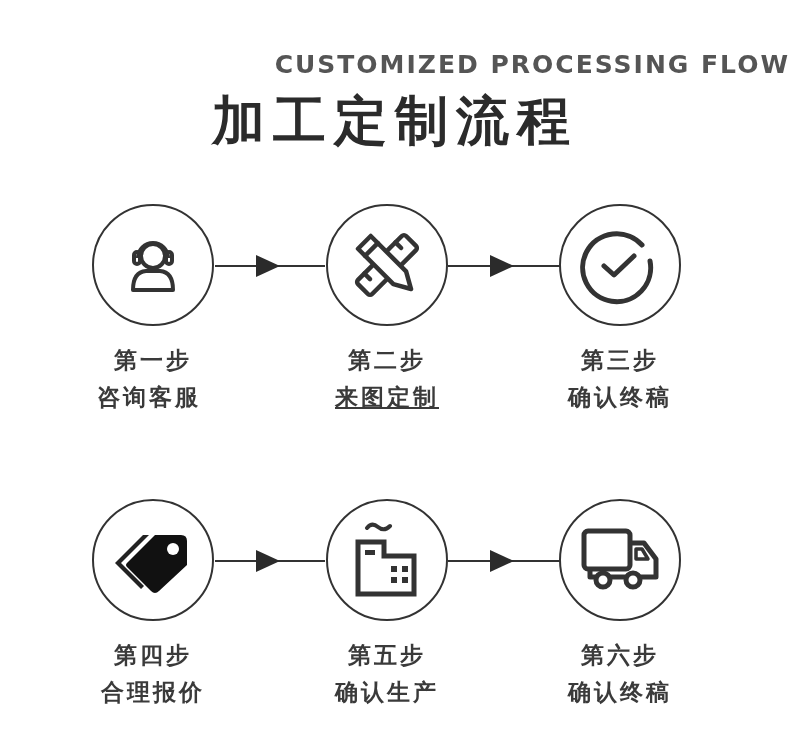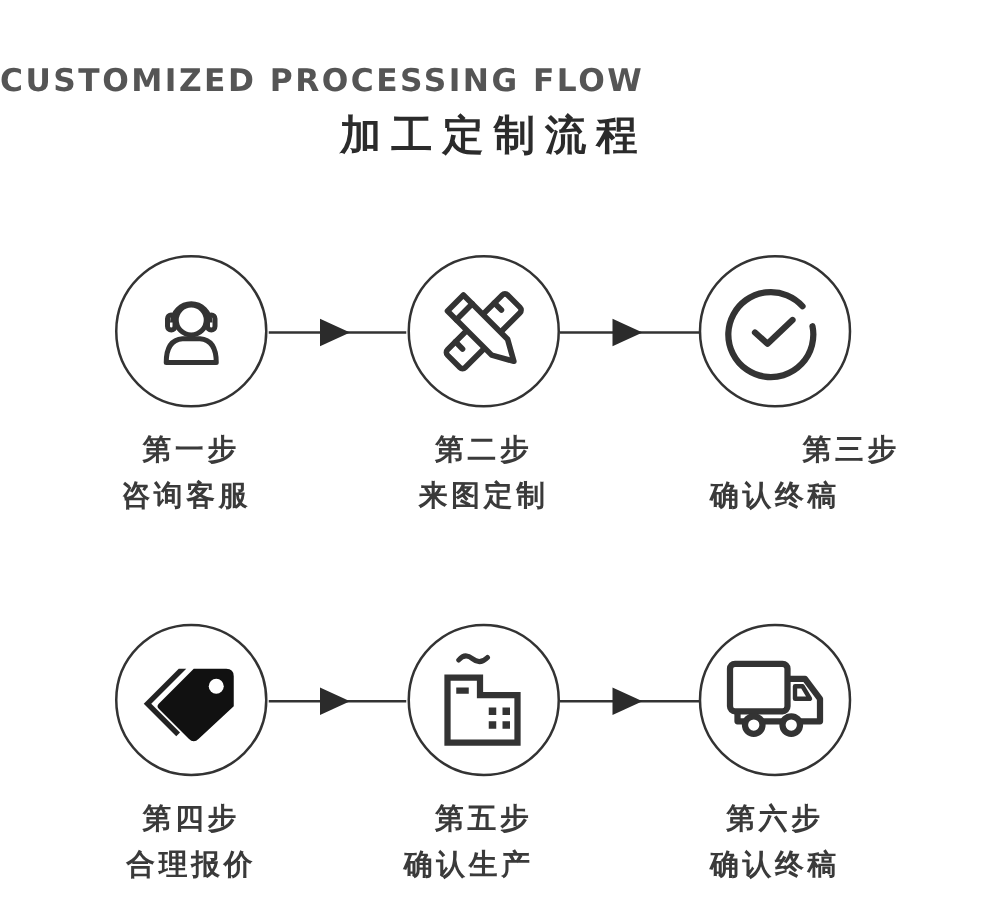--- a/index.html
+++ b/index.html
@@ -1,25 +1,25 @@
 <!DOCTYPE html>
 <html><head>
 <meta charset="utf-8">
 <style>
   html, body { margin: 0; padding: 0; background: #ffffff; }
   body { width: 790px; height: 738px; position: relative; overflow: hidden; font-family: "DejaVu Sans", "Liberation Sans", sans-serif; }
   .subtitle {
-    position: absolute; left: 0; top: 50px; width: 790px; text-align: left;
+    position: absolute; left: 0; top: 50px; width: 790px; text-align: right;
     font-family: "DejaVu Sans", "Liberation Sans", sans-serif; font-weight: bold;
     font-size: 25px; letter-spacing: 2px; color: #555555;
   }
   .title {
     position: absolute; left: 0; top: 86px; width: 790px; text-align: center;
     font-family: "DejaVu Sans", "Liberation Sans", sans-serif; font-weight: bold;
-    font-size: 33px; letter-spacing: 8px; color: #2b2b2b;
+    font-size: 53px; letter-spacing: 8px; color: #2b2b2b;
   }
   .flow { position: absolute; left: 0; top: 0; width: 790px; height: 738px; }
   .circle {
     position: absolute; width: 122px; height: 122px; border: 2.5px solid #333333;
     border-radius: 50%; background: #fff; box-sizing: border-box;
   }
   .circle svg { position: absolute; left: 50%; top: 50%; transform: translate(-50%, -50%); }
   .label {
     position: absolute; width: 200px; text-align: center;
     font-weight: bold; color: #3a3a3a; font-size: 23px; letter-spacing: 3px; line-height: 36px;
@@ -79,33 +79,33 @@
           </g>
 
           <g transform="rotate(-45 40 40)">
             <path d="M31 8 L49 8 L49 58 L40 74 L31 58 Z" fill="#fff"></path>
             <line x1="31" y1="18" x2="49" y2="18"></line>
           </g>
         </g>
       </svg>
     </div>
     <div class="label" style="left:287px; top:342px;">第二步</div>
-    <div class="label" style="left:287px; top:379px;">来图定制</div>
+    <div class="label" style="left:287px; top:379px;text-decoration:underline;">来图定制</div>
   </div>
 
   <div>
     <div class="circle" style="left:559px; top:204px;">
       <svg width="84" height="84" viewBox="0 0 84 84">
         <g fill="none" stroke="#333" stroke-width="5" stroke-linecap="round" stroke-linejoin="round">
           <path d="M64 22 A34 34 0 1 0 72 38"></path>
           <path d="M26 43 L36 52 L56 33"></path>
         </g>
       </svg>
     </div>
-    <div class="label" style="left:520px; top:342px;text-align:right;">第三步</div>
+    <div class="label" style="left:520px; top:342px;">第三步</div>
     <div class="label" style="left:520px; top:379px;">确认终稿</div>
   </div>
 
   <div>
     <div class="circle" style="left:92px; top:499px;">
       <svg width="80" height="70" viewBox="0 0 80 70">
         <path d="M8 38 L36 10 L30 10 L2 38 L28 64 L31 61 Z" fill="#222"></path>
         <path d="M14 38 L42 10 L68 10 Q74 10 74 16 L74 40 L46 66 Q42 70 38 66 L14 42 Q12 40 14 38 Z" fill="#111"></path>
         <circle cx="60" cy="24" r="6" fill="#fff"></circle>
       </svg>
@@ -120,21 +120,21 @@
         <path d="M15 6 Q20 0 26 5 Q32 10 38 4" fill="none" stroke="#333" stroke-width="4" stroke-linecap="round"></path>
         <path d="M6 20 L32 20 L32 34 L62 34 L62 72 L6 72 Z" fill="none" stroke="#333" stroke-width="5" stroke-linejoin="miter"></path>
         <rect x="13" y="28" width="10" height="5" fill="#333"></rect>
         <rect x="39" y="44" width="6" height="6" fill="#333"></rect>
         <rect x="50" y="44" width="6" height="6" fill="#333"></rect>
         <rect x="39" y="55" width="6" height="6" fill="#333"></rect>
         <rect x="50" y="55" width="6" height="6" fill="#333"></rect>
       </svg>
     </div>
     <div class="label" style="left:287px; top:637px;">第五步</div>
-    <div class="label" style="left:275px; top:674px;">确认生产</div>
+    <div class="label" style="left:287px; top:674px;">确认生产</div>
   </div>
 
   <div>
     <div class="circle" style="left:559px; top:499px;">
       <svg width="84" height="70" viewBox="0 0 84 70">
         <g fill="none" stroke="#333" stroke-width="5" stroke-linejoin="round">
           <rect x="6" y="6" width="46" height="38" rx="4"></rect>
           <path d="M52 18 L66 18 L78 34 L78 52 L62 52"></path>
           <path d="M58 24 L64 24 L70 34 L58 34 Z" stroke-width="3.5"></path>
           <path d="M12 44 L12 52 L18 52"></path>

